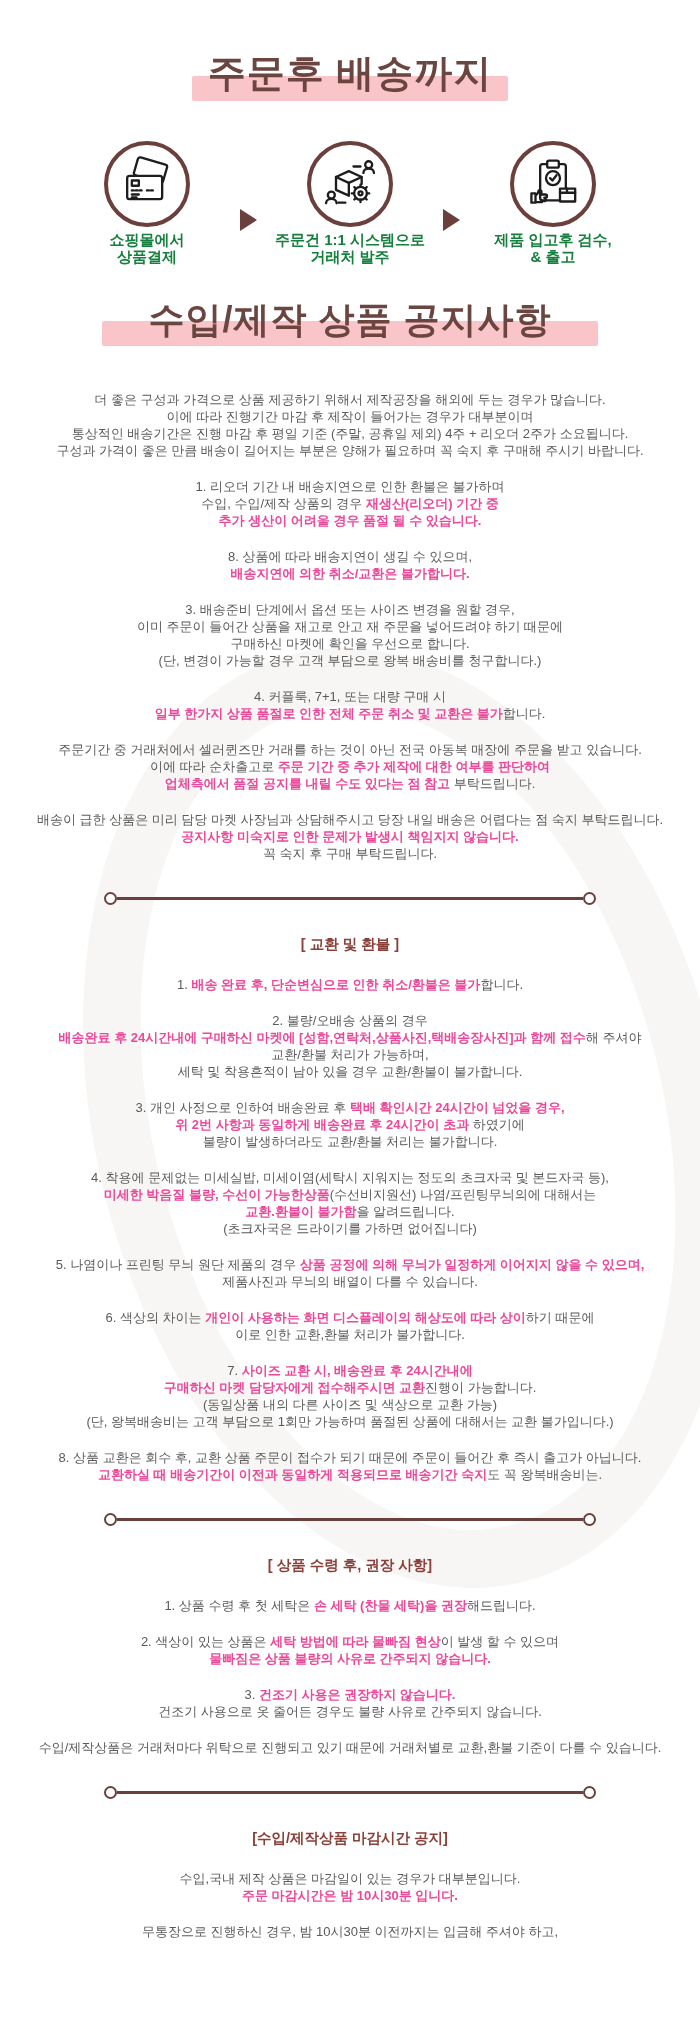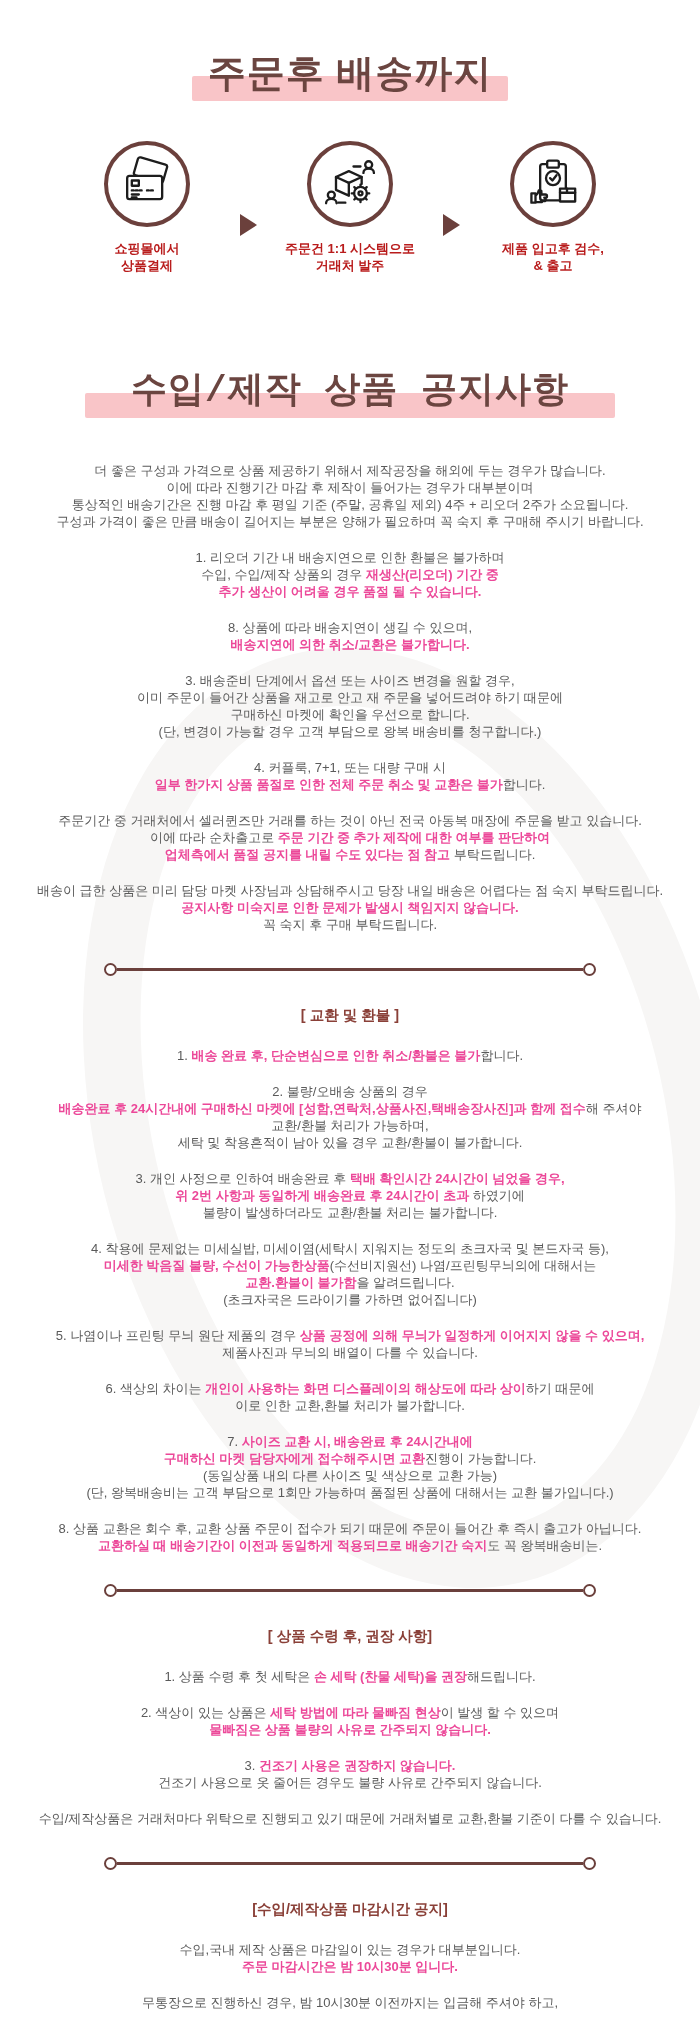--- a/index.html
+++ b/index.html
@@ -19,21 +19,21 @@
     pointer-events:none;
   }
   .content{position:relative;z-index:1;}
 
   
   .big-title{
     text-align:center;margin:0;font-weight:800;color:#6b4540;
     letter-spacing:1px;
   }
   .title-1{padding-top:52px;font-size:38px;}
-  .title-2{padding-top:0;margin-top:97px;font-size:36px;font-family:Liberation Mono, monospace;}
+  .title-2{padding-top:0;margin-top:34px;font-size:36px;}
   .hl{
     display:inline-block;position:relative;line-height:1.05;
   }
   .hl i{position:relative;z-index:1;font-style:normal;}
   .hl::after{
     content:"";position:absolute;left:0;right:0;bottom:-7px;height:25px;
     background:#f9c5c8;z-index:0;border-radius:2px;
   }
   .title-1 .hl{padding:0 16px;}
   .title-2 .hl{padding:0 46px;}
@@ -44,21 +44,21 @@
     display:flex;justify-content:center;align-items:flex-start;gap:0;
   }
   .step{width:186px;text-align:center;}
   .step-circle{
     width:86px;height:86px;border:4px solid #6b403c;border-radius:50%;
     margin:0 auto;display:flex;align-items:center;justify-content:center;
     background:#fff;box-sizing:border-box;
   }
   .step-circle svg{width:56px;height:56px;}
   .step-label{
-    margin-top:13px;color:#b91c1c;font-size:13px;line-height:17px;font-weight:600;
+    margin-top:4px;color:#15803d;font-size:15px;line-height:17px;font-weight:600;
   }
   .arrow{
     align-self:center;margin-top:34px;
     width:0;height:0;border-top:11px solid transparent;border-bottom:11px solid transparent;
     border-left:17px solid #6b403c;
   }
 
   
   #notice-body{margin-top:50px;text-align:center;}
   .sec-heading{

